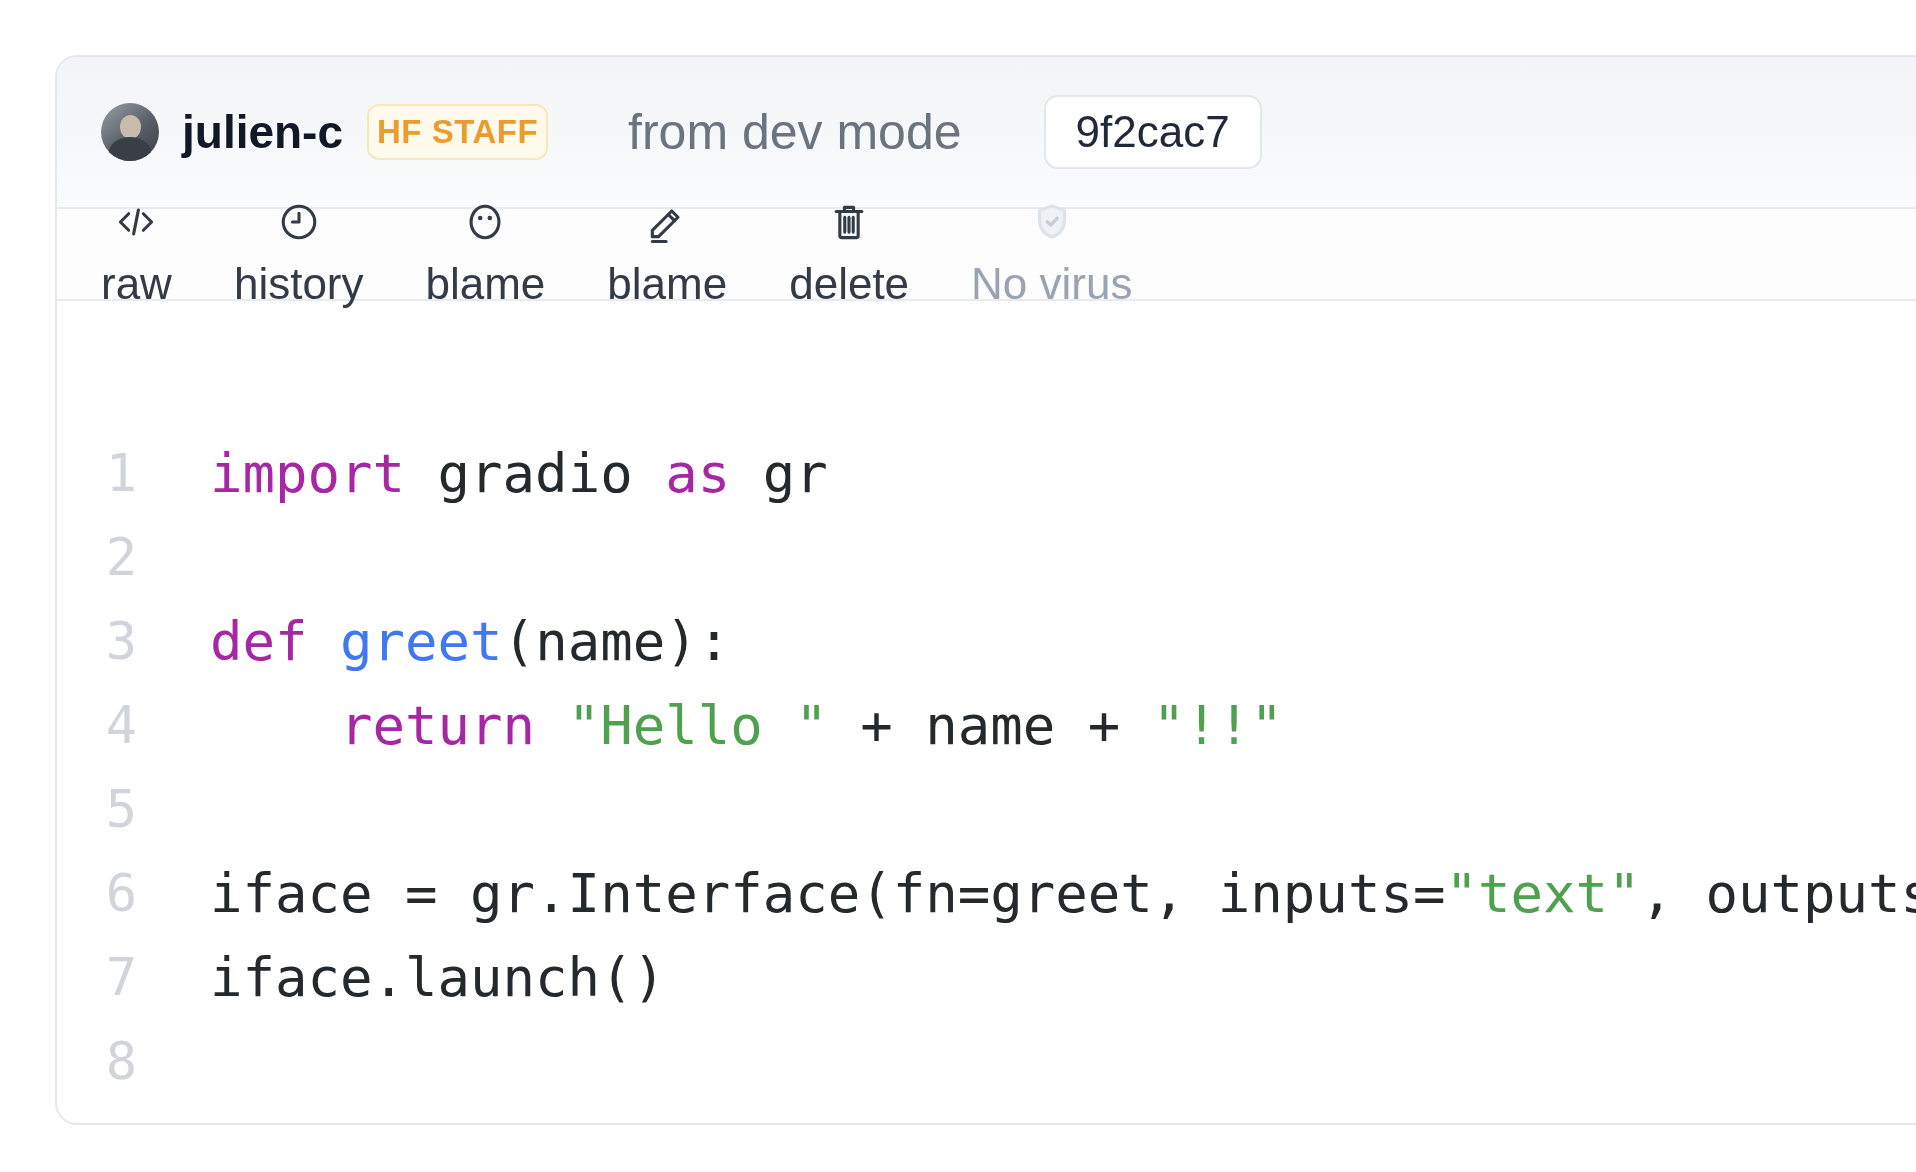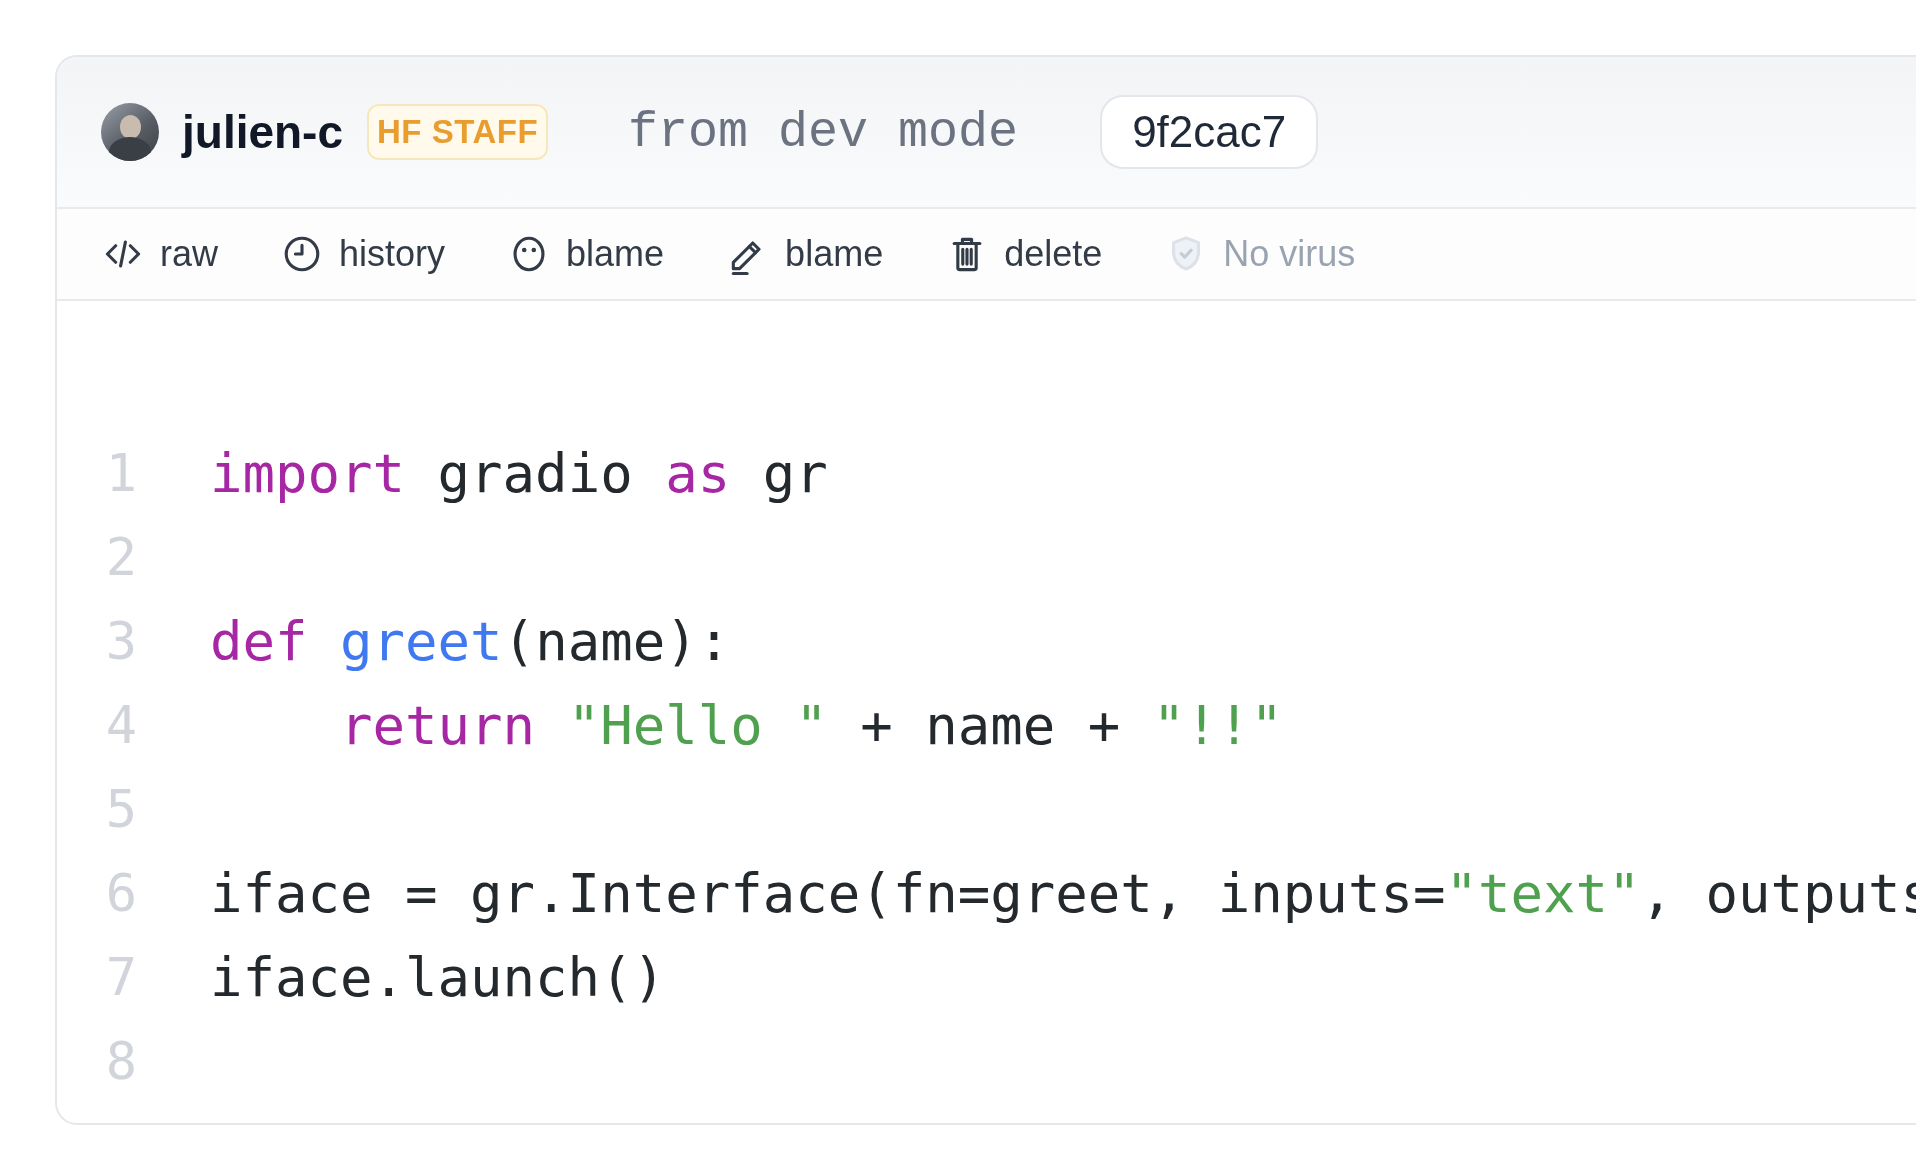--- a/index.html
+++ b/index.html
@@ -34,36 +34,37 @@
   }
   .username{
     margin-left:23px;font-size:46px;font-weight:600;color:#111827;cursor:pointer;
   }
   .staff-badge{
     margin-left:24px;font-size:33px;font-weight:700;letter-spacing:.5px;
     color:#e89d2e;background:#fffaeb;border:2px solid #f7e8bc;border-radius:12px;
     padding:8px 8px;line-height:1.1;
   }
   .commit-msg{
-    margin-left:80px;font-family:Liberation Mono, monospace;
+    margin-left:80px;font-family:Liberation Sans, sans-serif;
     font-size:50px;color:#6b7280;cursor:pointer;white-space:pre;
   }
   .commit-hash{
     margin-left:82px;font-size:44px;color:#1f2937;background:#ffffff;
-    border:2px solid #e3e6ea;border-radius:23px;padding:10px 30px;cursor:pointer;
+    border:2px solid #e3e6ea;border-radius:14px;padding:10px 30px;cursor:pointer;
   }
   
   .toolbar{
     height:90px;flex:none;display:flex;align-items:center;gap:62px;
     padding-left:44px;background:#fdfdfe;border-bottom:2px solid #e8eaee;
   }
   .tool-item{
     display:flex;align-items:center;gap:15px;cursor:pointer;
-    font-size:36px;color:#333b47;background:none;border:none;padding:0;
+    font-size:44px;color:#333b47;background:none;border:none;padding:0;
     font-family:"Liberation Sans",sans-serif;
+    flex-direction:column;
   }
   .tool-item svg{width:44px;height:44px;stroke:#333b47;fill:none;
     stroke-width:1.7;stroke-linecap:round;stroke-linejoin:round;}
   .virus-status{color:#9aa3b0;}
   .virus-status svg{stroke:#dde2e9;}
   
   .code-area{
     flex:1;overflow:hidden;padding-top:130px;
     font-family:"DejaVu Sans Mono","Liberation Mono",monospace;font-size:54px;
   }

